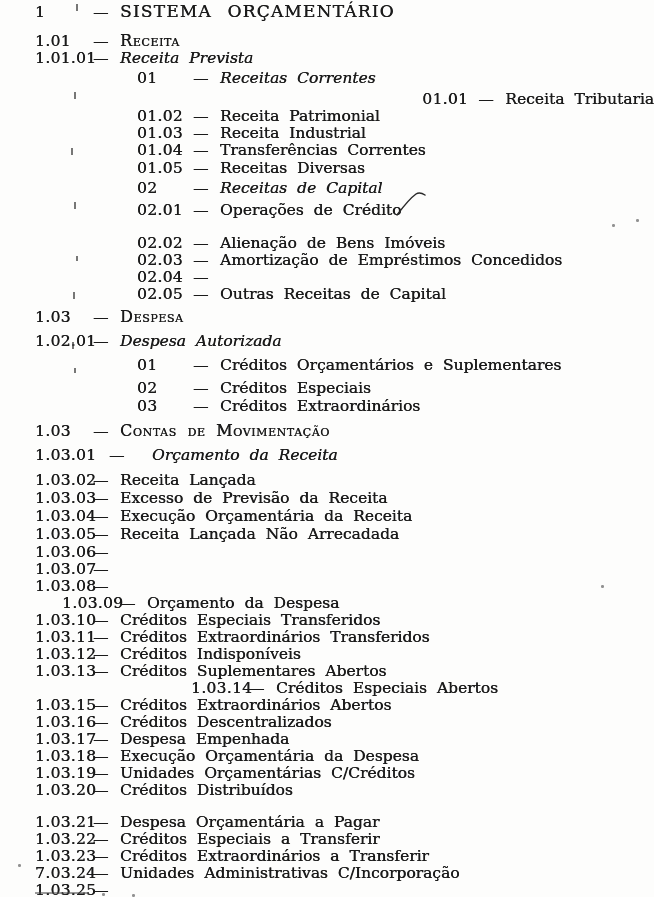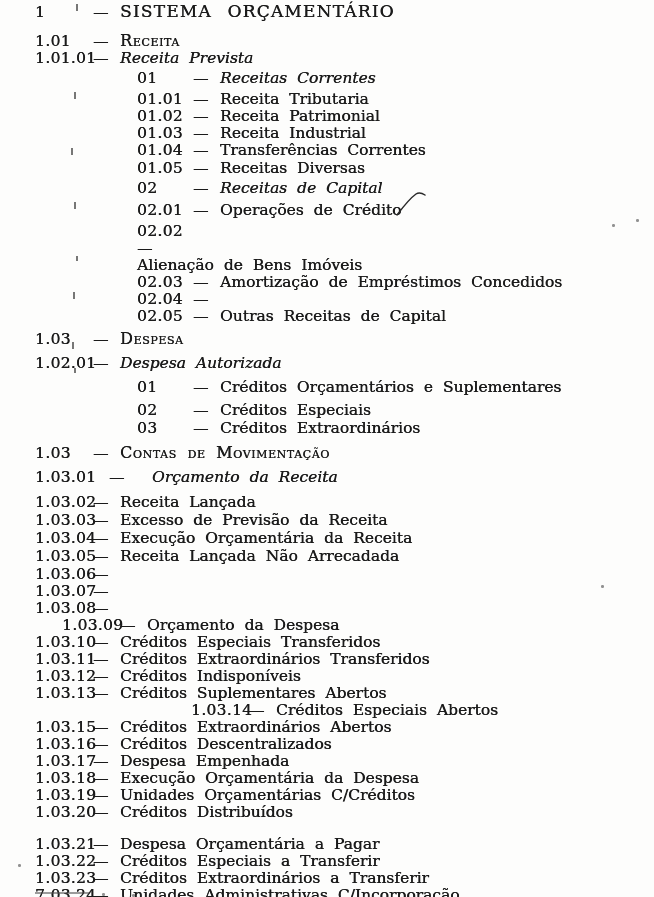--- a/index.html
+++ b/index.html
@@ -70,21 +70,21 @@
       <div class="row lvl0 style-italic" style="margin-top: 0px;">
       <span class="code">1.01.01</span>
       <span class="dash">—</span>
       <span class="label">Receita Prevista</span>
     </div>
       <div class="row lvl1 style-italic" style="margin-top: 3px;">
       <span class="code">01</span>
       <span class="dash">—</span>
       <span class="label">Receitas Correntes</span>
     </div>
-      <div class="row lvl1 style-regular" style="margin-top: 4px;">
+      <div class="row lvl1 style-regular" style="margin-top: 4px; justify-content: flex-end;">
       <span class="code">01.01</span>
       <span class="dash">—</span>
       <span class="label">Receita Tributaria</span>
     </div>
       <div class="row lvl1 style-regular" style="margin-top: 0px;">
       <span class="code">01.02</span>
       <span class="dash">—</span>
       <span class="label">Receita Patrimonial</span>
     </div>
       <div class="row lvl1 style-regular" style="margin-top: 0px;">
@@ -105,21 +105,21 @@
       <div class="row lvl1 style-italic" style="margin-top: 3px;">
       <span class="code">02</span>
       <span class="dash">—</span>
       <span class="label">Receitas de Capital</span>
     </div>
       <div class="row lvl1 style-regular" style="margin-top: 5px;">
       <span class="code">02.01</span>
       <span class="dash">—</span>
       <span class="label">Operações de Crédito</span>
     </div>
-      <div class="row lvl1 style-regular" style="margin-top: 4px; flex-direction: column;">
+      <div class="row lvl1 style-regular" style="margin-top: 16px;">
       <span class="code">02.02</span>
       <span class="dash">—</span>
       <span class="label">Alienação de Bens Imóveis</span>
     </div>
       <div class="row lvl1 style-regular" style="margin-top: 0px;">
       <span class="code">02.03</span>
       <span class="dash">—</span>
       <span class="label">Amortização de Empréstimos Concedidos</span>
     </div>
       <div class="row lvl1 style-regular" style="margin-top: 0px;">

